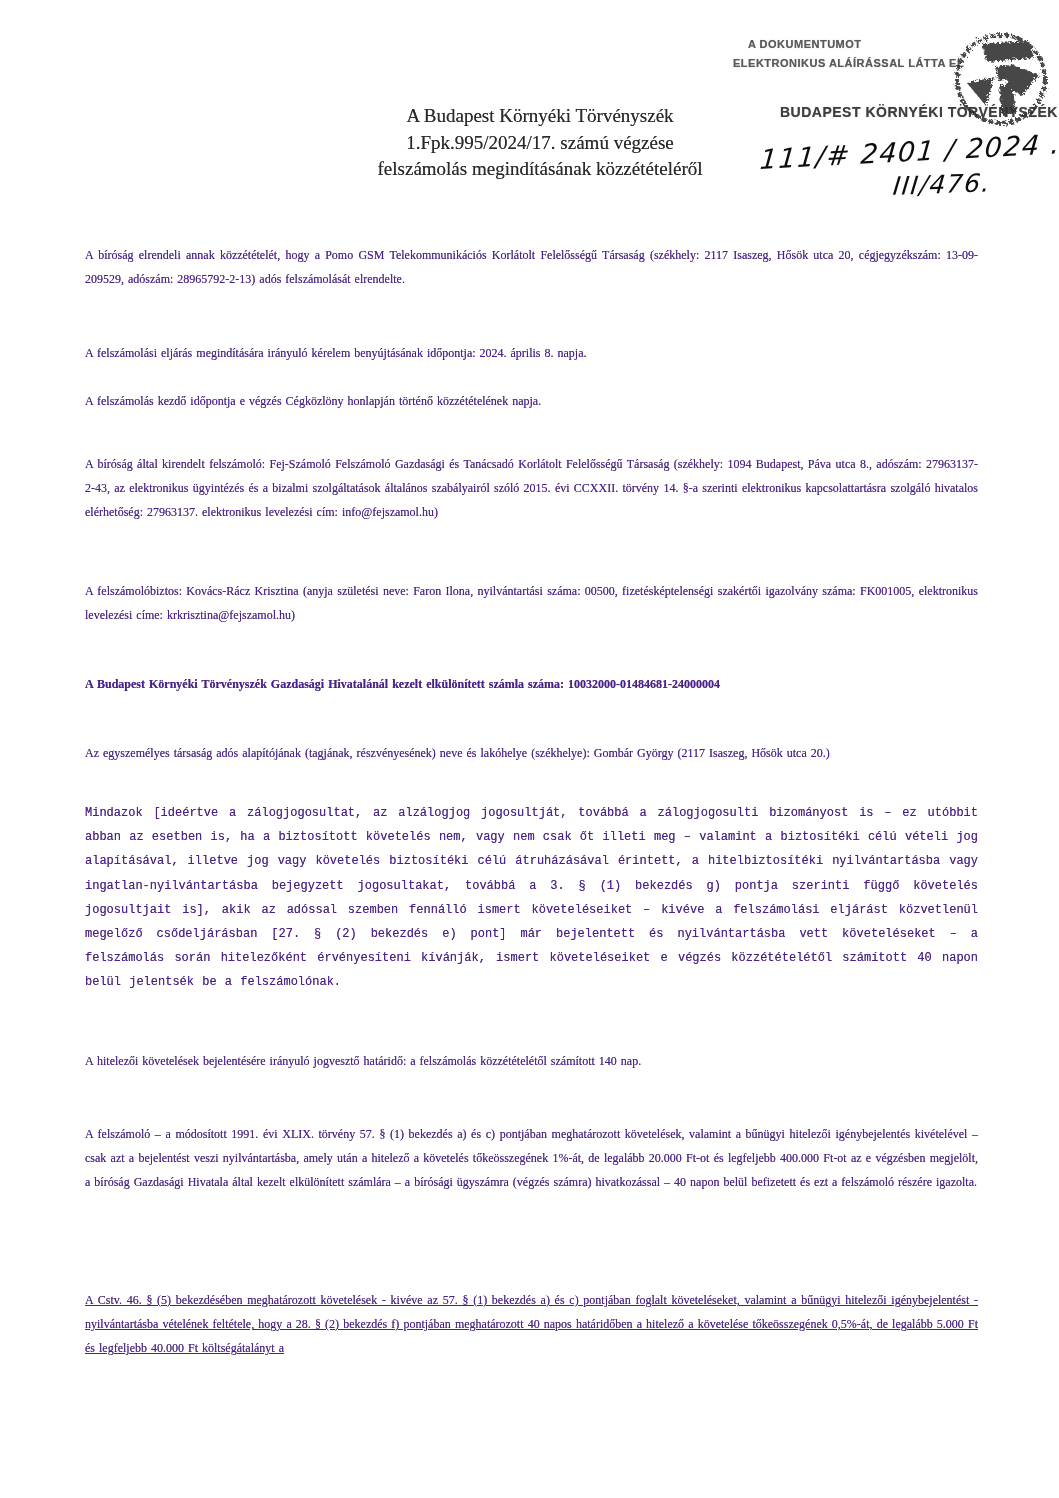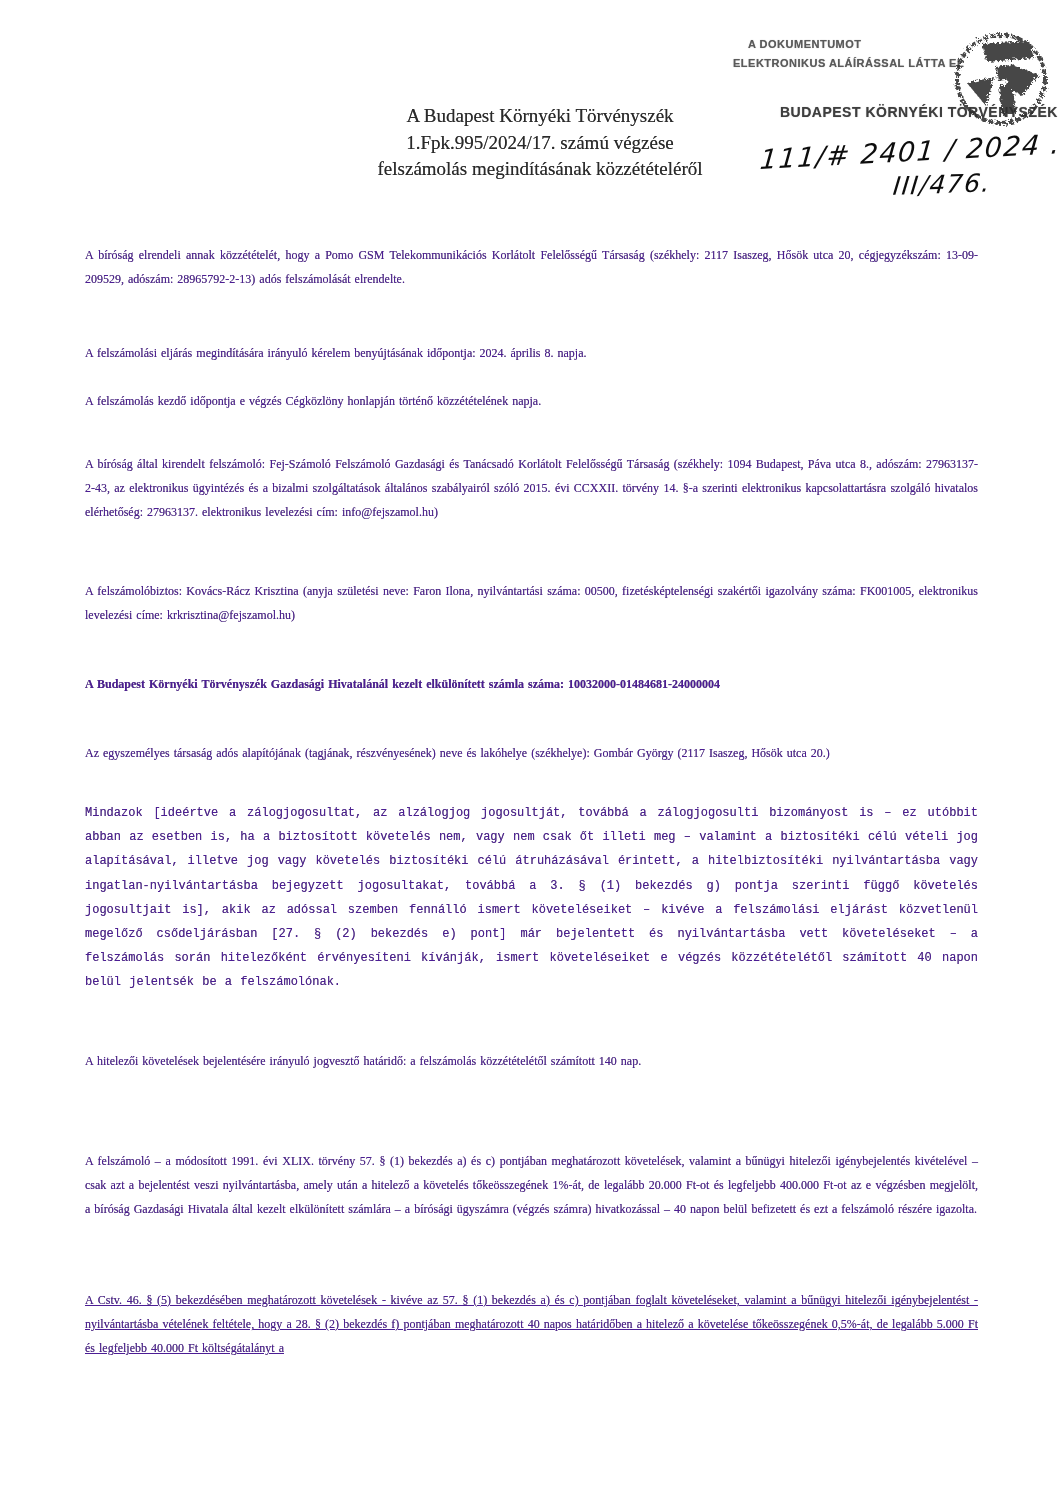--- a/index.html
+++ b/index.html
@@ -80,21 +80,21 @@
   }
   .p0  { top: 243px; }
   .p1  { top: 341px; }
   .p2  { top: 389px; }
   .p3  { top: 452px; }
   .p4  { top: 579px; }
   .p5  { top: 672px; font-weight: bold; }
   .p6  { top: 741px; }
   .p7  { top: 801px; font-family: Liberation Mono, monospace; }
   .p8  { top: 1049px; }
-  .p9  { top: 1122px; margin-top: 27px; }
+  .p9  { top: 1122px; }
   .p10 { top: 1288px; text-decoration: underline; }
 </style>
 </head>
 <body>
 
 <div class="page">
 
   <div class="title-block">
     <div>A Budapest Környéki Törvényszék</div>
     <div>1.Fpk.995/2024/17. számú végzése</div>

